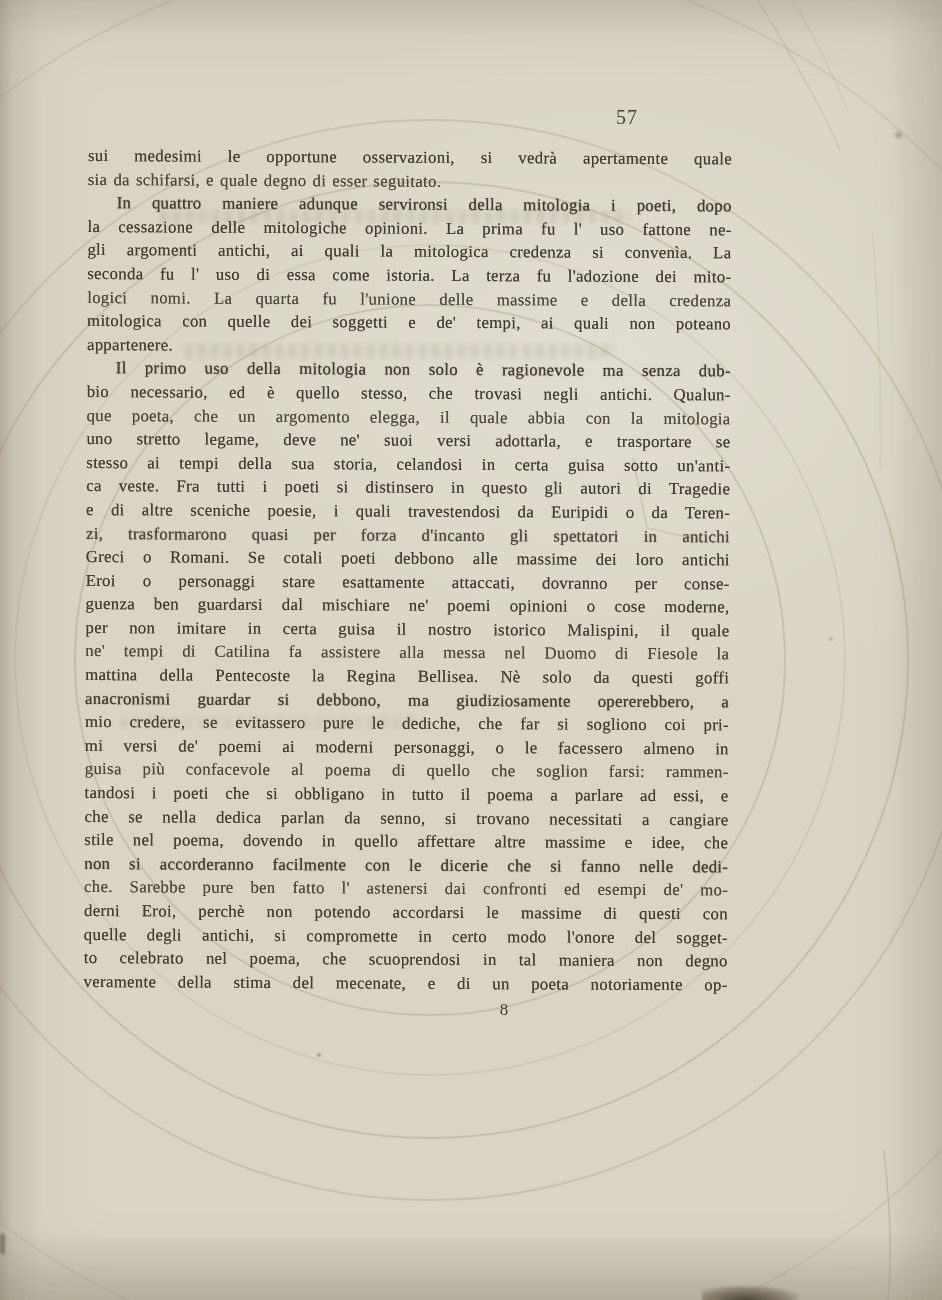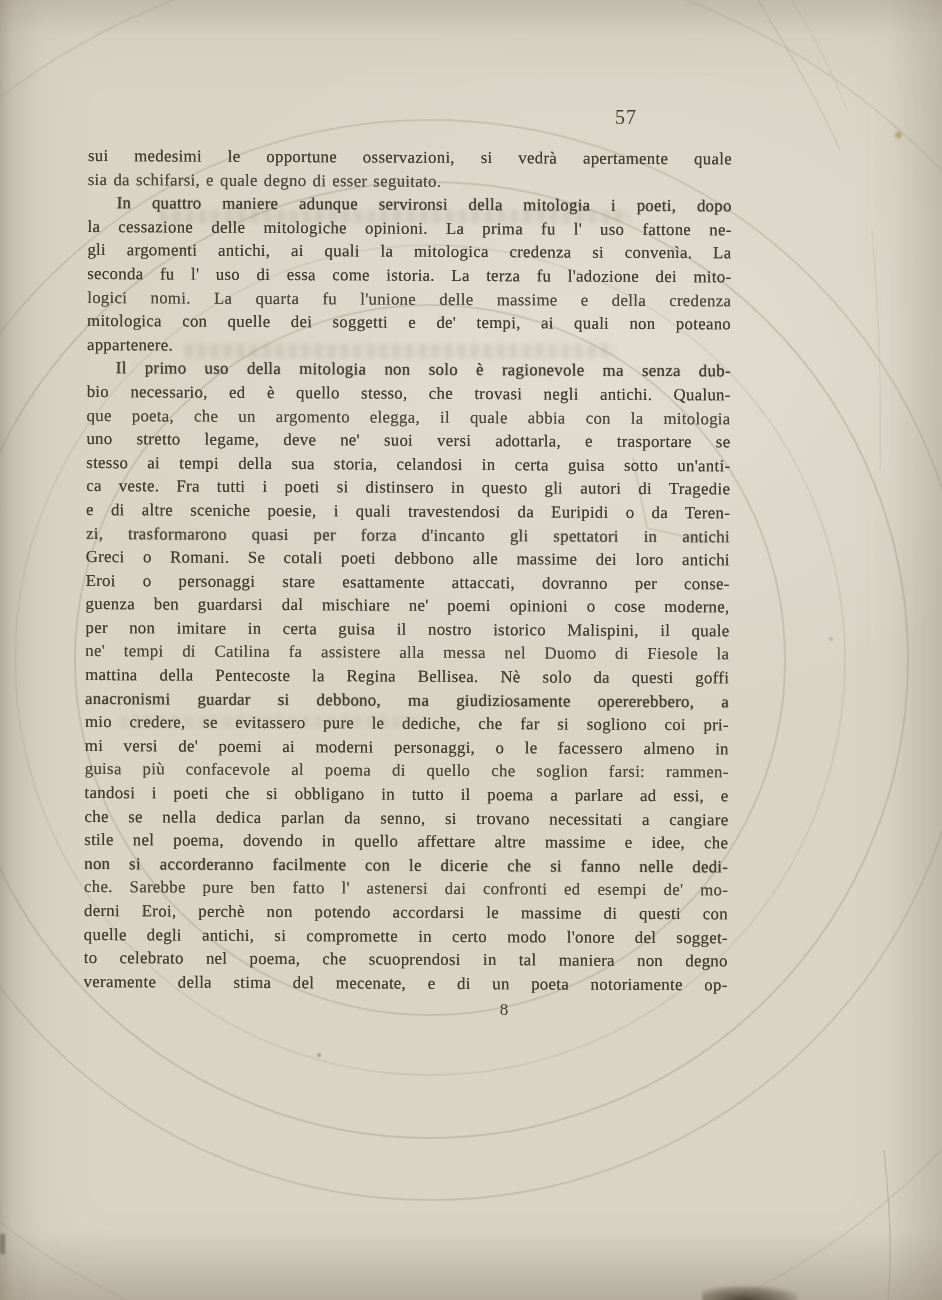--- a/index.html
+++ b/index.html
@@ -25,23 +25,22 @@
     pointer-events: none;
   }
 
   .watermark {
     position: absolute; left: 0; top: 0;
     pointer-events: none;
   }
 
   .folio {
     position: absolute;
-    left: 602px; top: 106px;
+    left: 616px; top: 106px;
     width: 48px;
-    text-align: center;
     font-size: 20px;
     color: #46402f;
     letter-spacing: 1px;
   }
 
   .textblock {
     position: absolute;
     left: 88px; top: 144px;
     width: 644px;
     transform: rotate(0.3deg);

